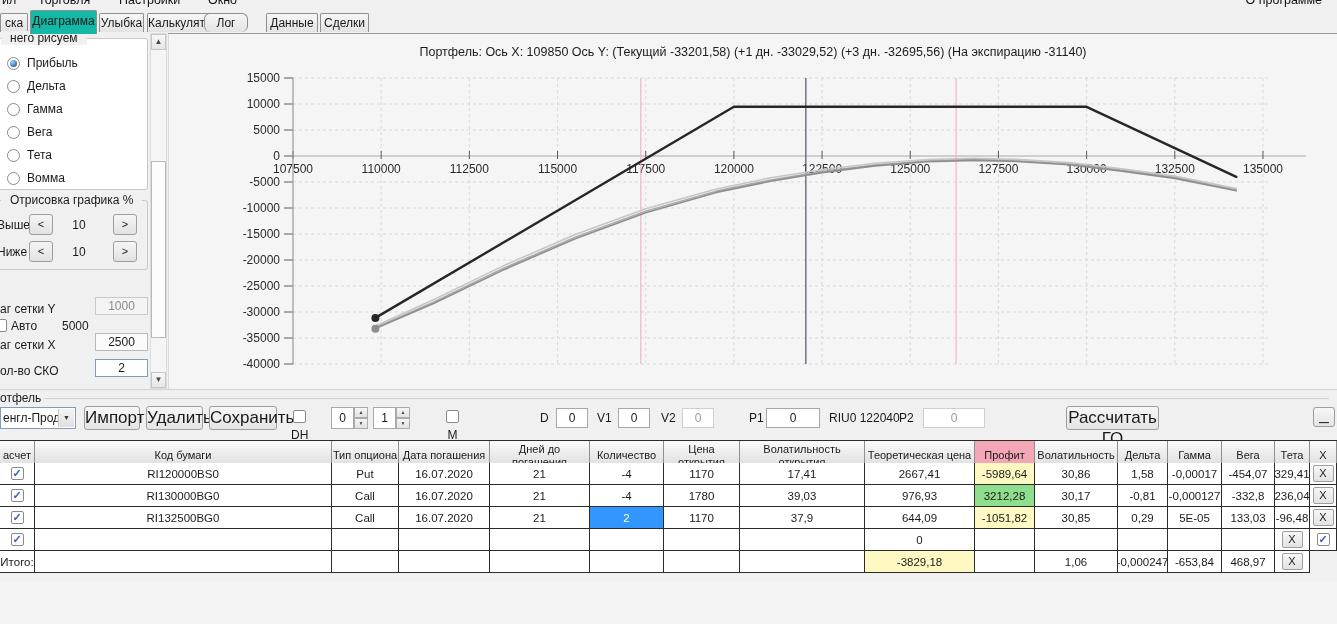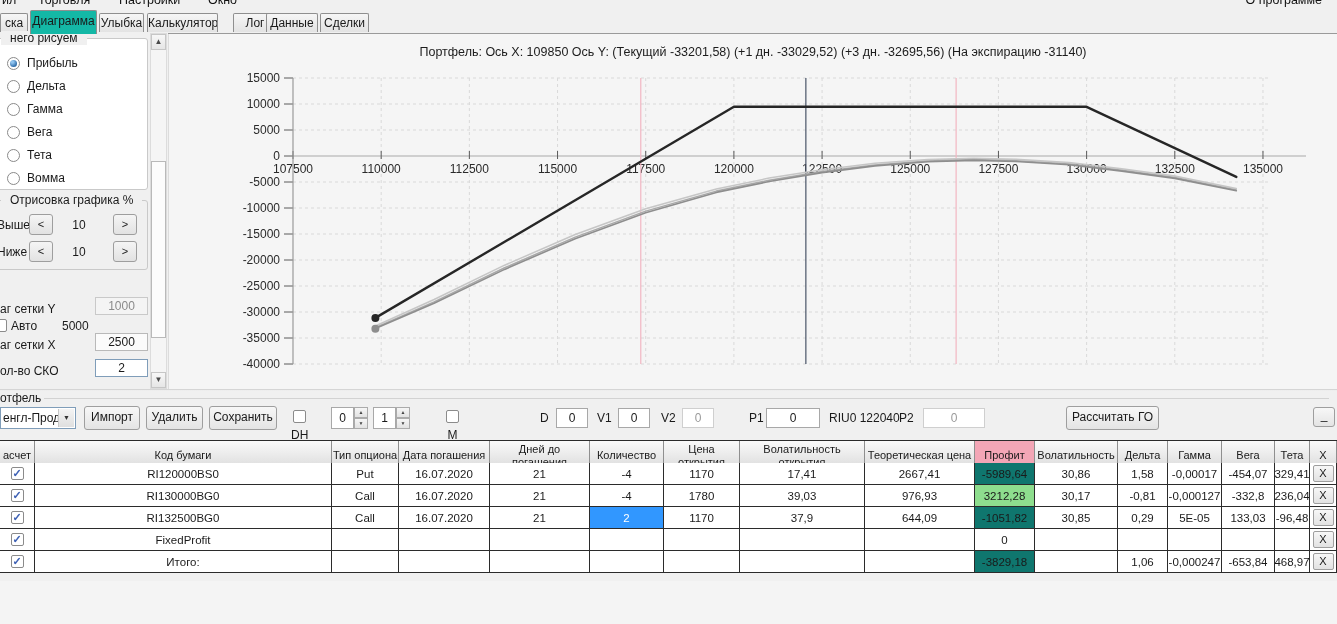--- a/index.html
+++ b/index.html
@@ -47,21 +47,21 @@
   #chart-area{position:absolute;left:168px;top:33px;width:1169px;height:356px;background:#f5f5f5;border-left:1px solid #dcdcdc;box-sizing:border-box;}
   #chart-title{position:absolute;top:12px;left:0;width:100%;text-align:center;font-size:12.5px;color:#1c1c1c;}
   #chart-svg{position:absolute;left:0;top:27px;}
   
   #splitter{position:absolute;top:389px;left:0;width:100%;height:2px;background:linear-gradient(#c9c9c9,#fafafa);}
   
   #toolbar{position:absolute;top:391px;left:0;width:100%;height:49px;background:#f0f0f0;}
   #pf-border{position:absolute;top:7px;left:44px;right:8px;border-top:1px solid #d2d2d2;}
   #pf-label{position:absolute;top:0;left:0;font-size:12px;}
   .tb-btn{position:absolute;top:15px;height:24px;box-sizing:border-box;border:1px solid #9e9e9e;border-radius:3px;
-       background:linear-gradient(#f7f7f7,#e4e4e4);font-size:12px;text-align:center;line-height:21px;}
+       background:linear-gradient(#f7f7f7,#e4e4e4);font-size:17px;text-align:center;line-height:21px;}
   .tb-label{position:absolute;top:20px;font-size:12px;white-space:nowrap;}
   .tb-input{position:absolute;top:17px;height:20px;box-sizing:border-box;border:1px solid #a8a8a8;background:#fff;
        font-size:12px;text-align:center;line-height:18px;}
   .tb-input.disabled{color:#9a9a9a;border-color:#cfcfcf;}
   .tb-cbx-row{position:absolute;top:19px;display:flex;align-items:center;gap:5px;font-size:12px;flex-direction:column;}
   #combo{position:absolute;left:0;top:16px;width:76px;height:22px;box-sizing:border-box;border:1px solid #7f9db9;background:#fff;}
   #combo .combo-text{position:absolute;left:2px;top:3px;font-size:12px;white-space:nowrap;}
   #combo .combo-arrow{position:absolute;right:1px;top:1px;bottom:1px;width:15px;background:linear-gradient(#f4f4f4,#dfdfdf);
        border-left:1px solid #c8c8c8;font-size:7px;text-align:center;line-height:18px;color:#333;}
   .spinbox{position:absolute;top:16px;width:37px;height:22px;}
@@ -73,21 +73,21 @@
   .spin-up{top:0;} .spin-dn{top:11px;}
   
   #table{position:absolute;top:440px;left:0;width:1337px;display:grid;
        grid-template-columns:35px 297px 67px 91px 100px 74px 76px 125px 110px 60px 83px 50px 54px 53px 35px 27px;
        grid-auto-rows:22px;border-top:1px solid #2b2b2b;box-sizing:border-box;}
   .th{background:linear-gradient(#fafafa,#dadada);border-right:1px solid #8f8f8f;border-bottom:1px solid #3c3c3c;
        font-size:11px;display:flex;align-items:center;justify-content:center;text-align:center;line-height:1.15;
        height:30px;box-sizing:border-box;overflow:hidden;}
   .td{background:#fff;border-right:1px solid #2b2b2b;border-bottom:1px solid #2b2b2b;font-size:11.5px;
        display:flex;align-items:center;justify-content:center;box-sizing:border-box;overflow:hidden;}
-  .td.profit-red{background:#0f766e;}
+  .td.profit-red{background:#fef9c3;}
   .td.profit-green{background:#8ede8e;}
   .td.qty-selected{background:#3197ff;color:#fff;}
   .x-btn{width:21px;height:17px;border:1px solid #9e9e9e;border-radius:2px;background:linear-gradient(#f7f7f7,#e2e2e2);
        font-size:11px;text-align:center;line-height:15px;box-sizing:border-box;}
   #bottom-strip{position:absolute;top:581px;left:0;width:100%;height:43px;background:#f4f4f4;}
 </style>
 </head>
 <body>
 
 <div id="screen">
@@ -98,21 +98,21 @@
       <span class="menu-item" style="left: 119px;">Настройки</span>
       <span class="menu-item" style="left: 208px;">Окно</span>
       <span class="menu-item" style="right: 15px; left: auto;">О программе</span>
     </div>
 
   <div id="tabstrip">
       <div class="tab" style="left: 0px; width: 28px;">ска</div>
       <div class="tab active" style="left: 30px; width: 67px;">Диаграмма</div>
       <div class="tab" style="left: 99px; width: 45px;">Улыбка</div>
       <div class="tab" style="left: 147px; width: 71px;">Калькулятор</div>
-      <div class="tab" style="left: 233px; width: 44px;">Лог</div>
+      <div class="tab" style="left: 204px; width: 44px; border-radius: 6px;">Лог</div>
       <div class="tab" style="left: 266px; width: 52px;">Данные</div>
       <div class="tab" style="left: 320px; width: 49px;">Сделки</div>
     </div>
   <div id="content-border"></div>
 
   <div id="sidebar">
     <div class="groupbox" id="draw-group">
       <span class="gb-label">него рисуем</span>
       <div id="radio-list">
           <div class="radio-row" style="top: 16px;">
@@ -398,21 +398,20 @@
       <div class="td">0,29</div>
       <div class="td">5E-05</div>
       <div class="td">133,03</div>
       <div class="td">-96,48</div>
       <div class="td">
         <div class="x-btn">X</div>
       </div>
       <div class="td">
         <span class="cbx">✓</span>
       </div>
-      <div class="td">FixedProfit</div>
       <div class="td"></div>
       <div class="td"></div>
       <div class="td"></div>
       <div class="td"></div>
       <div class="td"></div>
       <div class="td"></div>
       <div class="td"></div>
       <div class="td">0</div>
       <div class="td"></div>
       <div class="td"></div>

